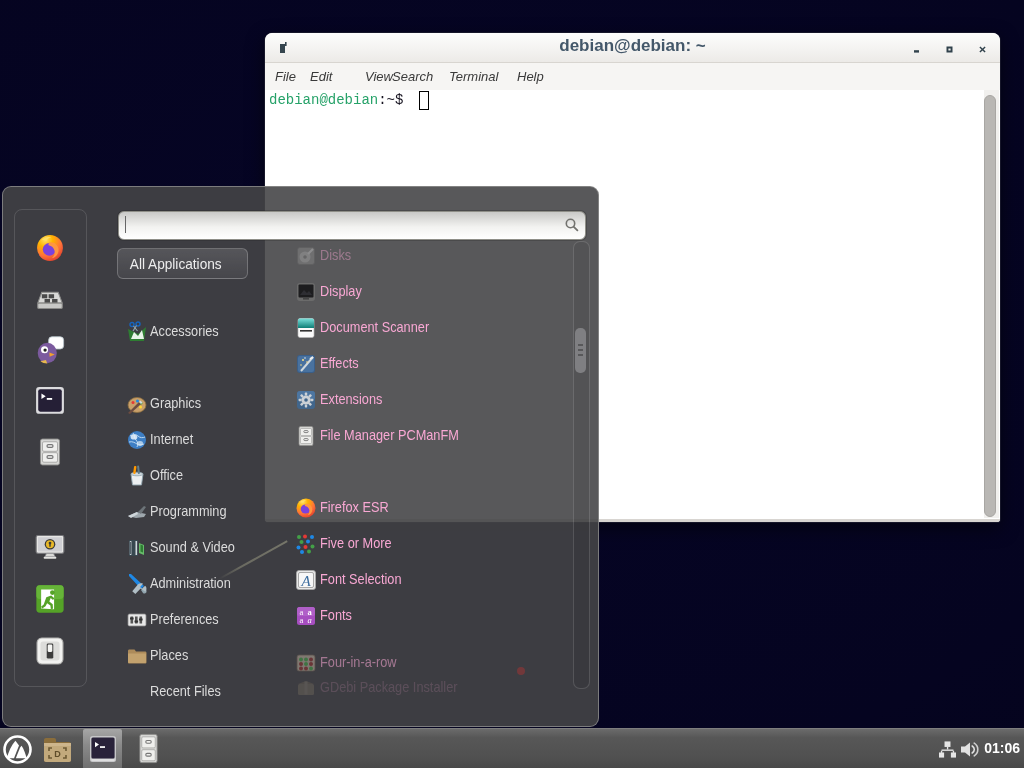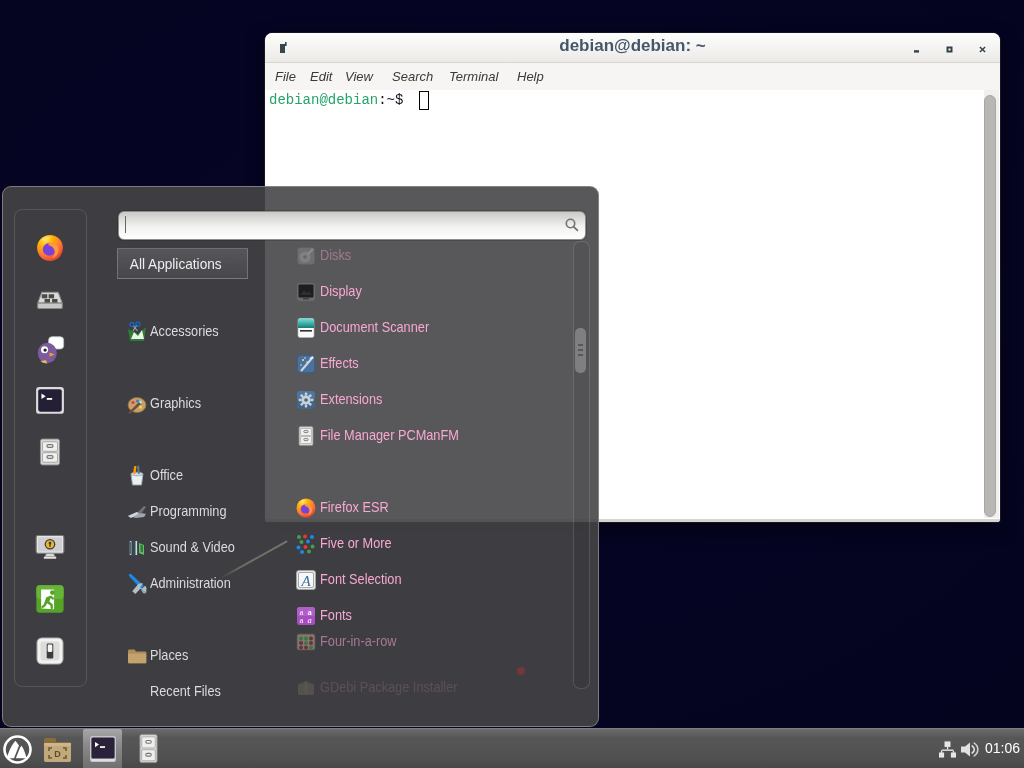--- a/index.html
+++ b/index.html
@@ -25,42 +25,42 @@
 #tscroll{position:absolute;right:1px;top:57px;width:15px;height:428px;background:#f1f0ee;}
 #tthumb{position:absolute;right:3px;top:5px;width:10px;height:420px;background:#b9b7b4;border:1px solid #a8a6a3;border-radius:6px;}
 
 #menu{position:absolute;left:2px;top:186px;width:595px;height:539px;
  background:rgba(68,68,70,0.895);border:1px solid rgba(148,148,148,0.72);border-radius:9px;}
 #sidebar{position:absolute;left:11px;top:22px;width:71px;height:476px;border:1px solid rgba(255,255,255,0.13);border-radius:8px;}
 .sbi{position:absolute;left:20px;width:30px;height:30px;}
 #searchbox{position:absolute;left:115px;top:24px;width:466px;height:27px;border-radius:6px;
  background:linear-gradient(#c9c9c7,#f2f2f0 55%,#ffffff);border:1px solid #8f8f88;box-shadow:0 0 0 1px rgba(30,30,30,.25);}
 #scursor{position:absolute;left:6px;top:4px;width:1px;height:17px;background:#666;}
-#allapps{position:absolute;left:114px;top:61px;width:129px;height:29px;border-radius:0;
+#allapps{position:absolute;left:114px;top:61px;width:129px;height:29px;border-radius:6px;
  background:linear-gradient(rgba(255,255,255,.13),rgba(255,255,255,.05));border:1px solid rgba(255,255,255,.22);
  color:#eeeeee;font-size:15px;line-height:29px;}
 #allapps span{display:inline-block;padding-left:13px;transform:scaleX(.91);transform-origin:0 50%;white-space:nowrap;}
 .cat{position:absolute;left:121px;width:140px;height:36px;color:#dcdcdc;font-size:15px;margin-top:36px;}
 .cat .ci{position:absolute;left:2px;top:7px;width:22px;height:22px;}
 .cat .ct{position:absolute;left:26px;top:8px;white-space:nowrap;transform:scaleX(.85);transform-origin:0 50%;}
 .app{position:absolute;left:290px;width:280px;height:36px;color:#f9a8d4;font-size:15px;}
 .app .ai{position:absolute;left:2px;top:7px;width:22px;height:22px;}
 .app .at{position:absolute;left:27px;top:8px;white-space:nowrap;transform:scaleX(.85);transform-origin:0 50%;}
 #mscroll{position:absolute;left:570px;top:54px;width:15px;height:446px;border:1px solid rgba(255,255,255,.14);border-radius:7px;background:rgba(0,0,0,.05);}
 #mthumb{position:absolute;left:1px;top:86px;width:11px;height:45px;background:#7f7f82;border-radius:5px;}
 .grip{position:absolute;left:3px;width:5px;height:2px;background:#58585a;}
 #wmark{position:absolute;left:458px;top:470px;font-family:"Liberation Serif",serif;font-size:43px;color:rgba(223,223,230,0.16);letter-spacing:-1px;}
 #wdot{position:absolute;left:514px;top:480px;width:8px;height:8px;border-radius:50%;background:rgba(158,52,52,0.55);}
 #streak{position:absolute;left:216px;top:391px;width:78px;height:2px;background:linear-gradient(90deg,rgba(200,200,160,0),rgba(200,200,160,0.32) 30%,rgba(210,210,170,0.38));transform:rotate(-29deg);transform-origin:left center;}
 
 #panel{position:absolute;left:0;top:728px;width:1024px;height:40px;
  background:linear-gradient(#6b6b6b,#575757 22%,#505050 75%,#484848);border-top:1px solid #7e7e7e;box-sizing:border-box;}
 #termbtn{position:absolute;left:83px;top:0px;width:39px;height:40px;border-radius:2px;
  background:linear-gradient(#a6a6a6,#8a8a8a 40%,#6f6f6f);}
-#clock{position:absolute;right:4px;top:11px;width:44px;font-size:14px;font-weight:normal;color:#fff;text-align:right;padding-left:48px;}
+#clock{position:absolute;right:4px;top:11px;width:44px;font-size:14px;font-weight:bold;color:#fff;text-align:right;padding-left:48px;}
 .tray{position:absolute;top:0;}
 </style></head>
 <body>
 <div class="desk"></div>
 
 <div id="term">
   <div id="titlebar">
     <div id="title">debian@debian: ~</div>
     <svg id="ticon" viewBox="0 0 7 11">
         <rect x="0" y="2" width="5" height="9" fill="#36454e"></rect>
@@ -72,21 +72,21 @@
     <svg class="wbtn" style="left:681px" viewBox="0 0 7 7">
         <path d="M0.5 0.5h6v6h-6z M2.4 2.4v2.2h2.2v-2.2z" fill-rule="evenodd" fill="currentColor"></path>
       </svg>
     <svg class="wbtn" style="left:714px" viewBox="0 0 7 7">
         <path d="M0.4 1.4L1.4 0.4 3.5 2.5 5.6 0.4 6.6 1.4 4.5 3.5 6.6 5.6 5.6 6.6 3.5 4.5 1.4 6.6 0.4 5.6 2.5 3.5z" fill="currentColor"></path>
       </svg>
   </div>
   <div id="mbar">
     <span style="left:10px">File</span>
       <span style="left:45px">Edit</span>
-      <span style="left:80px">View</span>
+      <span style="left:100px">View</span>
     <span style="left:127px">Search</span>
       <span style="left:184px">Terminal</span>
       <span style="left:252px">Help</span>
   </div>
   <div id="tcontent">
     <div id="prompt"><span style="color:#26a269">debian@debian</span><span style="color:#171421">:~$ </span></div>
     <div id="cursor"></div>
   </div>
   <div id="tscroll">
       <div id="tthumb"></div>
@@ -188,20 +188,30 @@
         <ellipse cx="11" cy="12" rx="9" ry="7.5" fill="#c9a06a" stroke="#8d6e3f" stroke-width=".8"></ellipse>
         <circle cx="7" cy="9.5" r="1.5" fill="#e53935"></circle>
         <circle cx="11.5" cy="8" r="1.5" fill="#1e88e5"></circle>
         <circle cx="15" cy="10" r="1.5" fill="#43a047"></circle>
         <circle cx="14.5" cy="14" r="1.5" fill="#fdd835"></circle>
         <path d="M2 20L13 9l2 2L4 21z" fill="#6d4c41"></path>
         <path d="M13 9l2 2 1.5-1.5-2-2z" fill="#cfd8dc"></path>
       </svg>
       <span class="ct">Graphics</span>
     </div>
+  <div class="cat" style="top:199px">
+      <svg class="ci" viewBox="0 0 22 22">
+        <circle cx="11" cy="11" r="9" fill="#3d7ec4"></circle>
+        <path d="M4 7c3-2 6-2 8 0s5 2 7 1M3 13c4-1 6 1 8 2s4 1 7 0" stroke="#bcd8f0" stroke-width="1" fill="none"></path>
+        <path d="M7 4c2 2 1 5 3 7s2 5 1 7" stroke="#bcd8f0" stroke-width="1" fill="none"></path>
+        <ellipse cx="8" cy="8" rx="3.4" ry="2.6" fill="#e8f1fa" opacity=".85"></ellipse>
+        <ellipse cx="14" cy="14.5" rx="3" ry="2.4" fill="#dcebf7" opacity=".7"></ellipse>
+      </svg>
+      <span class="ct">Internet</span>
+    </div>
   <div class="cat" style="top:235px">
       <svg class="ci" viewBox="0 0 22 22">
         <path d="M5 9h12l-1.5 11h-9z" fill="#eceff1" stroke="#90a4ae" stroke-width=".9"></path>
         <ellipse cx="11" cy="9" rx="6" ry="1.8" fill="#cfd8dc" stroke="#90a4ae" stroke-width=".8"></ellipse>
         <rect x="7.6" y="1" width="2.4" height="8" rx="1" fill="#ff9800" transform="rotate(8 9 5)"></rect>
         <rect x="11.5" y="0.5" width="2" height="8.5" rx="1" fill="#607d8b" transform="rotate(-6 12.5 5)"></rect>
       </svg>
       <span class="ct">Office</span>
     </div>
   <div class="cat" style="top:271px">
@@ -223,20 +233,32 @@
   <div class="cat" style="top:307px">
       <svg class="ci" viewBox="0 0 22 22">
         <rect x="3" y="3" width="9" height="16" fill="#37474f"></rect>
         <rect x="3.8" y="4" width="1.6" height="14" fill="#cfd8dc"></rect>
         <rect x="4.2" y="5" width="0.8" height="12" fill="#37474f"></rect>
         <rect x="9.5" y="4" width="1.6" height="14" fill="#cfd8dc"></rect>
         <path d="M13 6v10l5 2V8z" fill="#66bb6a"></path>
         <path d="M14.5 7.5v7l2.5 1v-7z" fill="#2e7d32"></path>
       </svg>
       <span class="ct">Sound &amp; Video</span>
+    </div>
+  <div class="cat" style="top:379px">
+      <svg class="ci" viewBox="0 0 22 22">
+        <rect x="2" y="5" width="18" height="12" rx="1.5" fill="#e8e8e8" stroke="#8a8a8a" stroke-width=".8"></rect>
+        <rect x="4.5" y="7.5" width="2.6" height="7" fill="#555"></rect>
+        <rect x="4" y="8.5" width="3.6" height="2" fill="#333"></rect>
+        <rect x="9" y="7.5" width="2.6" height="7" fill="#555"></rect>
+        <rect x="8.5" y="11.5" width="3.6" height="2" fill="#333"></rect>
+        <rect x="13.5" y="7.5" width="2.6" height="7" fill="#555"></rect>
+        <rect x="13" y="9.5" width="3.6" height="2" fill="#333"></rect>
+      </svg>
+      <span class="ct">Preferences</span>
     </div>
   <div class="cat" style="top:415px">
       <svg class="ci" viewBox="0 0 22 22">
         <path d="M2 6c0-1 .5-1.5 1.5-1.5h5L10 6.5h9c1 0 1.5.6 1.5 1.5v9c0 1-.5 1.5-1.5 1.5h-16C2.5 18.5 2 18 2 17z" fill="#ad8b5a"></path>
         <path d="M2 8.5h18v8c0 1-.5 1.5-1.5 1.5h-15C2.5 18 2 17.5 2 16.5z" fill="#c3a26e"></path>
       </svg>
       <span class="ct">Places</span>
     </div>
   <div class="cat" style="top:451px">
       <span class="ct">Recent Files</span>
@@ -364,21 +386,21 @@
       <svg class="ai" viewBox="0 0 22 22">
         <rect x="2" y="2" width="18" height="18" rx="2.5" fill="#a64ec0"></rect>
         <rect x="2" y="2" width="18" height="9" rx="2.5" fill="#b05fc8"></rect>
         <text x="6.5" y="10" font-family="Liberation Serif,serif" font-size="8.5" fill="#fff" text-anchor="middle">a</text>
         <text x="14.5" y="10" font-family="Liberation Serif,serif" font-size="8.5" font-weight="bold" fill="#fff" text-anchor="middle">a</text>
         <text x="6.5" y="18" font-family="Liberation Serif,serif" font-size="8.5" fill="#fff" text-anchor="middle">a</text>
         <text x="14.5" y="18" font-family="Liberation Serif,serif" font-size="8.5" font-style="italic" fill="#fff" text-anchor="middle">a</text>
       </svg>
       <span class="at">Fonts</span>
     </div>
-  <div class="app" style="top:437px;opacity:.55">
+  <div class="app" style="top:458px;opacity:.55">
       <svg class="ai" viewBox="0 0 22 22">
         <rect x="2" y="3" width="18" height="16" rx="2" fill="#b8a999" stroke="#6d5f50" stroke-width=".8"></rect>
         <g>
           <circle cx="6" cy="7.5" r="2" fill="#43a047"></circle>
           <circle cx="11" cy="7.5" r="2" fill="#43a047"></circle>
           <circle cx="16" cy="7.5" r="2" fill="#8d2f2f"></circle>
           <circle cx="6" cy="12" r="2" fill="#8d2f2f"></circle>
           <circle cx="11" cy="12" r="2" fill="#43a047"></circle>
           <circle cx="16" cy="12" r="2" fill="#8d2f2f"></circle>
           <circle cx="6" cy="16.5" r="2" fill="#8d2f2f"></circle>

